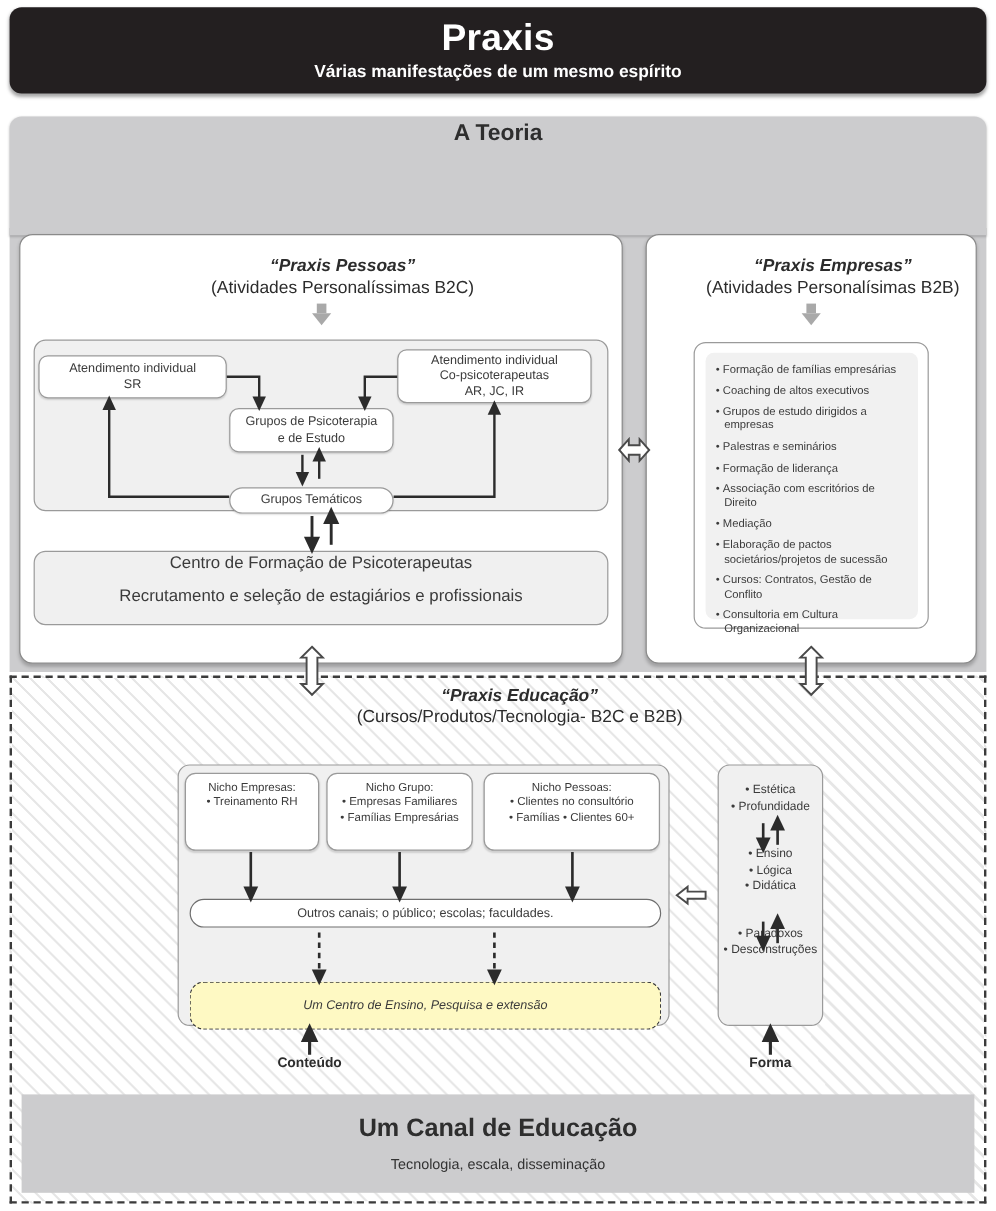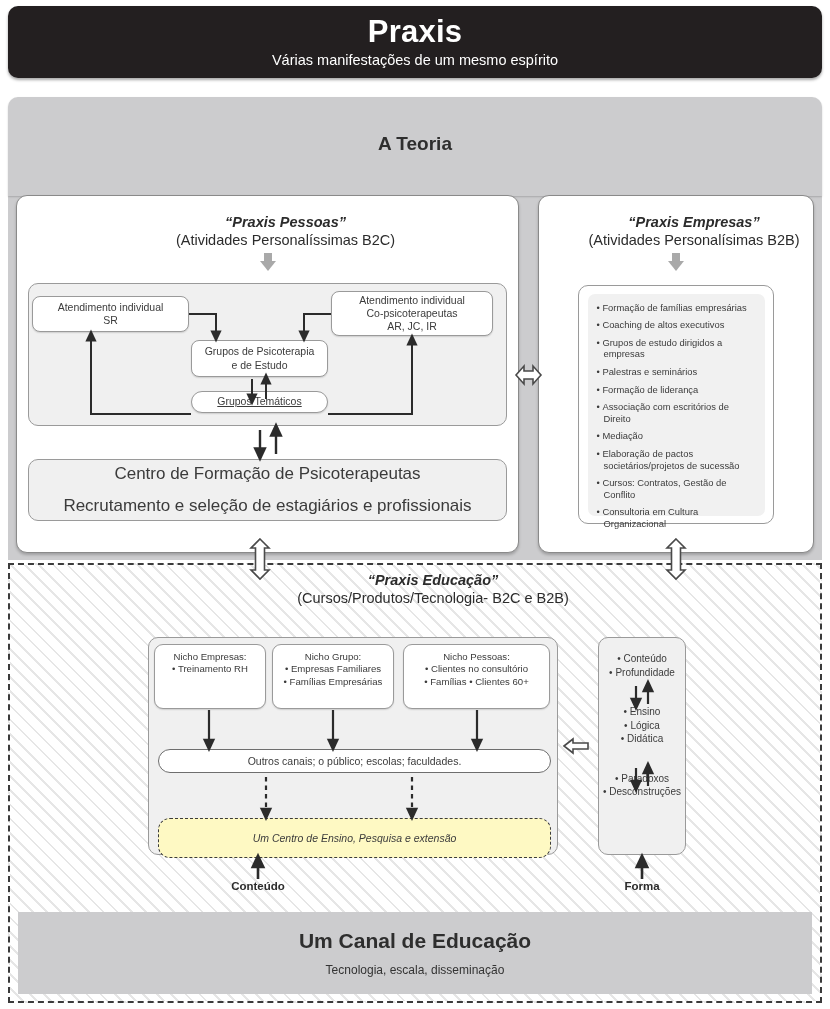--- a/index.html
+++ b/index.html
@@ -13,30 +13,30 @@
 
   
   #banner{
     left:8px;top:6px;width:814px;height:72px;
     background:#231f20;border-radius:10px;
     display:flex;flex-direction:column;align-items:center;justify-content:center;
     color:#ffffff;
     box-shadow:0 2px 3px rgba(0,0,0,.35);
   }
   #banner .t1{font-size:31px;font-weight:bold;letter-spacing:.2px;line-height:1.05;}
-  #banner .t2{font-size:14.5px;font-weight:normal;margin-top:3px;text-align:right;}
+  #banner .t2{font-size:14.5px;font-weight:bold;margin-top:3px;text-align:right;}
 
   
   #teoria{
     left:8px;top:97px;width:814px;height:99px;
     background:#ccccce;border-radius:10px 10px 0 0;
     display:flex;flex-direction:column;align-items:center;
     box-shadow:0 1px 2px rgba(0,0,0,.18);
   }
-  #teoria .t1{font-size:19px;font-weight:bold;color:#2e2e2e;margin-top:36px;}
+  #teoria .t1{font-size:19px;font-weight:bold;color:#2e2e2e;margin-top:4px;}
   #teoria .t2{font-size:13.5px;color:#333;margin-top:14px;}
 
   
   #teoriaBody{
     left:8px;top:190px;width:814px;height:370px;background:#ccccce;
   }
 
   
   .wpanel{
     background:#ffffff;border:1.4px solid #8a8a8a;border-radius:11px;
@@ -69,28 +69,28 @@
   }
   .miniBox{
     position:absolute;background:#ffffff;border:1.2px solid #9a9a9a;border-radius:8px;
     display:flex;align-items:center;justify-content:center;text-align:center;
     font-size:10.5px;line-height:1.25;color:#3b3b3b;
     box-shadow:0 1px 1.5px rgba(0,0,0,.14);
   }
   #boxSR{left:32px;top:296px;width:157px;height:36px;}
   #boxCo{left:331px;top:291px;width:162px;height:45px;}
   #boxGPE{left:191px;top:340px;width:137px;height:37px;}
-  #boxGT{left:191px;top:391px;width:137px;height:22px;border-radius:11px;text-decoration:underline;}
+  #boxGT{left:191px;top:406px;width:137px;height:22px;border-radius:11px;}
 
   
   #centro{
     left:28px;top:459px;width:479px;height:62px;
     background:#f0f0f0;border:1.2px solid #9a9a9a;border-radius:10px;
-    display:flex;flex-direction:column;align-items:center;justify-content:center;
-    font-size:17px;color:#3b3b3b;line-height:1.2;
+    display:flex;flex-direction:column;align-items:center;justify-content:flex-start;
+    font-size:14px;color:#3b3b3b;line-height:1.2;
   }
   #centro .l2{margin-top:11px;}
 
   
   #empresasInner{
     left:578px;top:285px;width:196px;height:239px;
     background:#ffffff;border:1.2px solid #9a9a9a;border-radius:10px;
     display:flex;align-items:center;justify-content:center;
   }
   #empresasList{
@@ -271,21 +271,21 @@
   <div class="hd">Nicho Pessoas:</div>
   <div class="bl">• Clientes no consultório</div>
   <div class="bl">• Famílias   • Clientes 60+</div>
 </div>
 
 <div class="abs" id="outros">Outros canais; o público; escolas; faculdades.</div>
 <div class="abs" id="umcentro">Um Centro de Ensino, Pesquisa e extensão</div>
 
 <div class="abs" id="formaBox">
   <div class="grp">
-    <div>• Conteúdo</div>
+    <div>• Estética</div>
     <div>• Profundidade</div>
   </div>
   <div style="height:26px;"></div>
   <div class="grp">
     <div>• Ensino</div>
     <div>• Lógica</div>
     <div>• Didática</div>
   </div>
   <div style="height:26px;"></div>
   <div class="grp">

